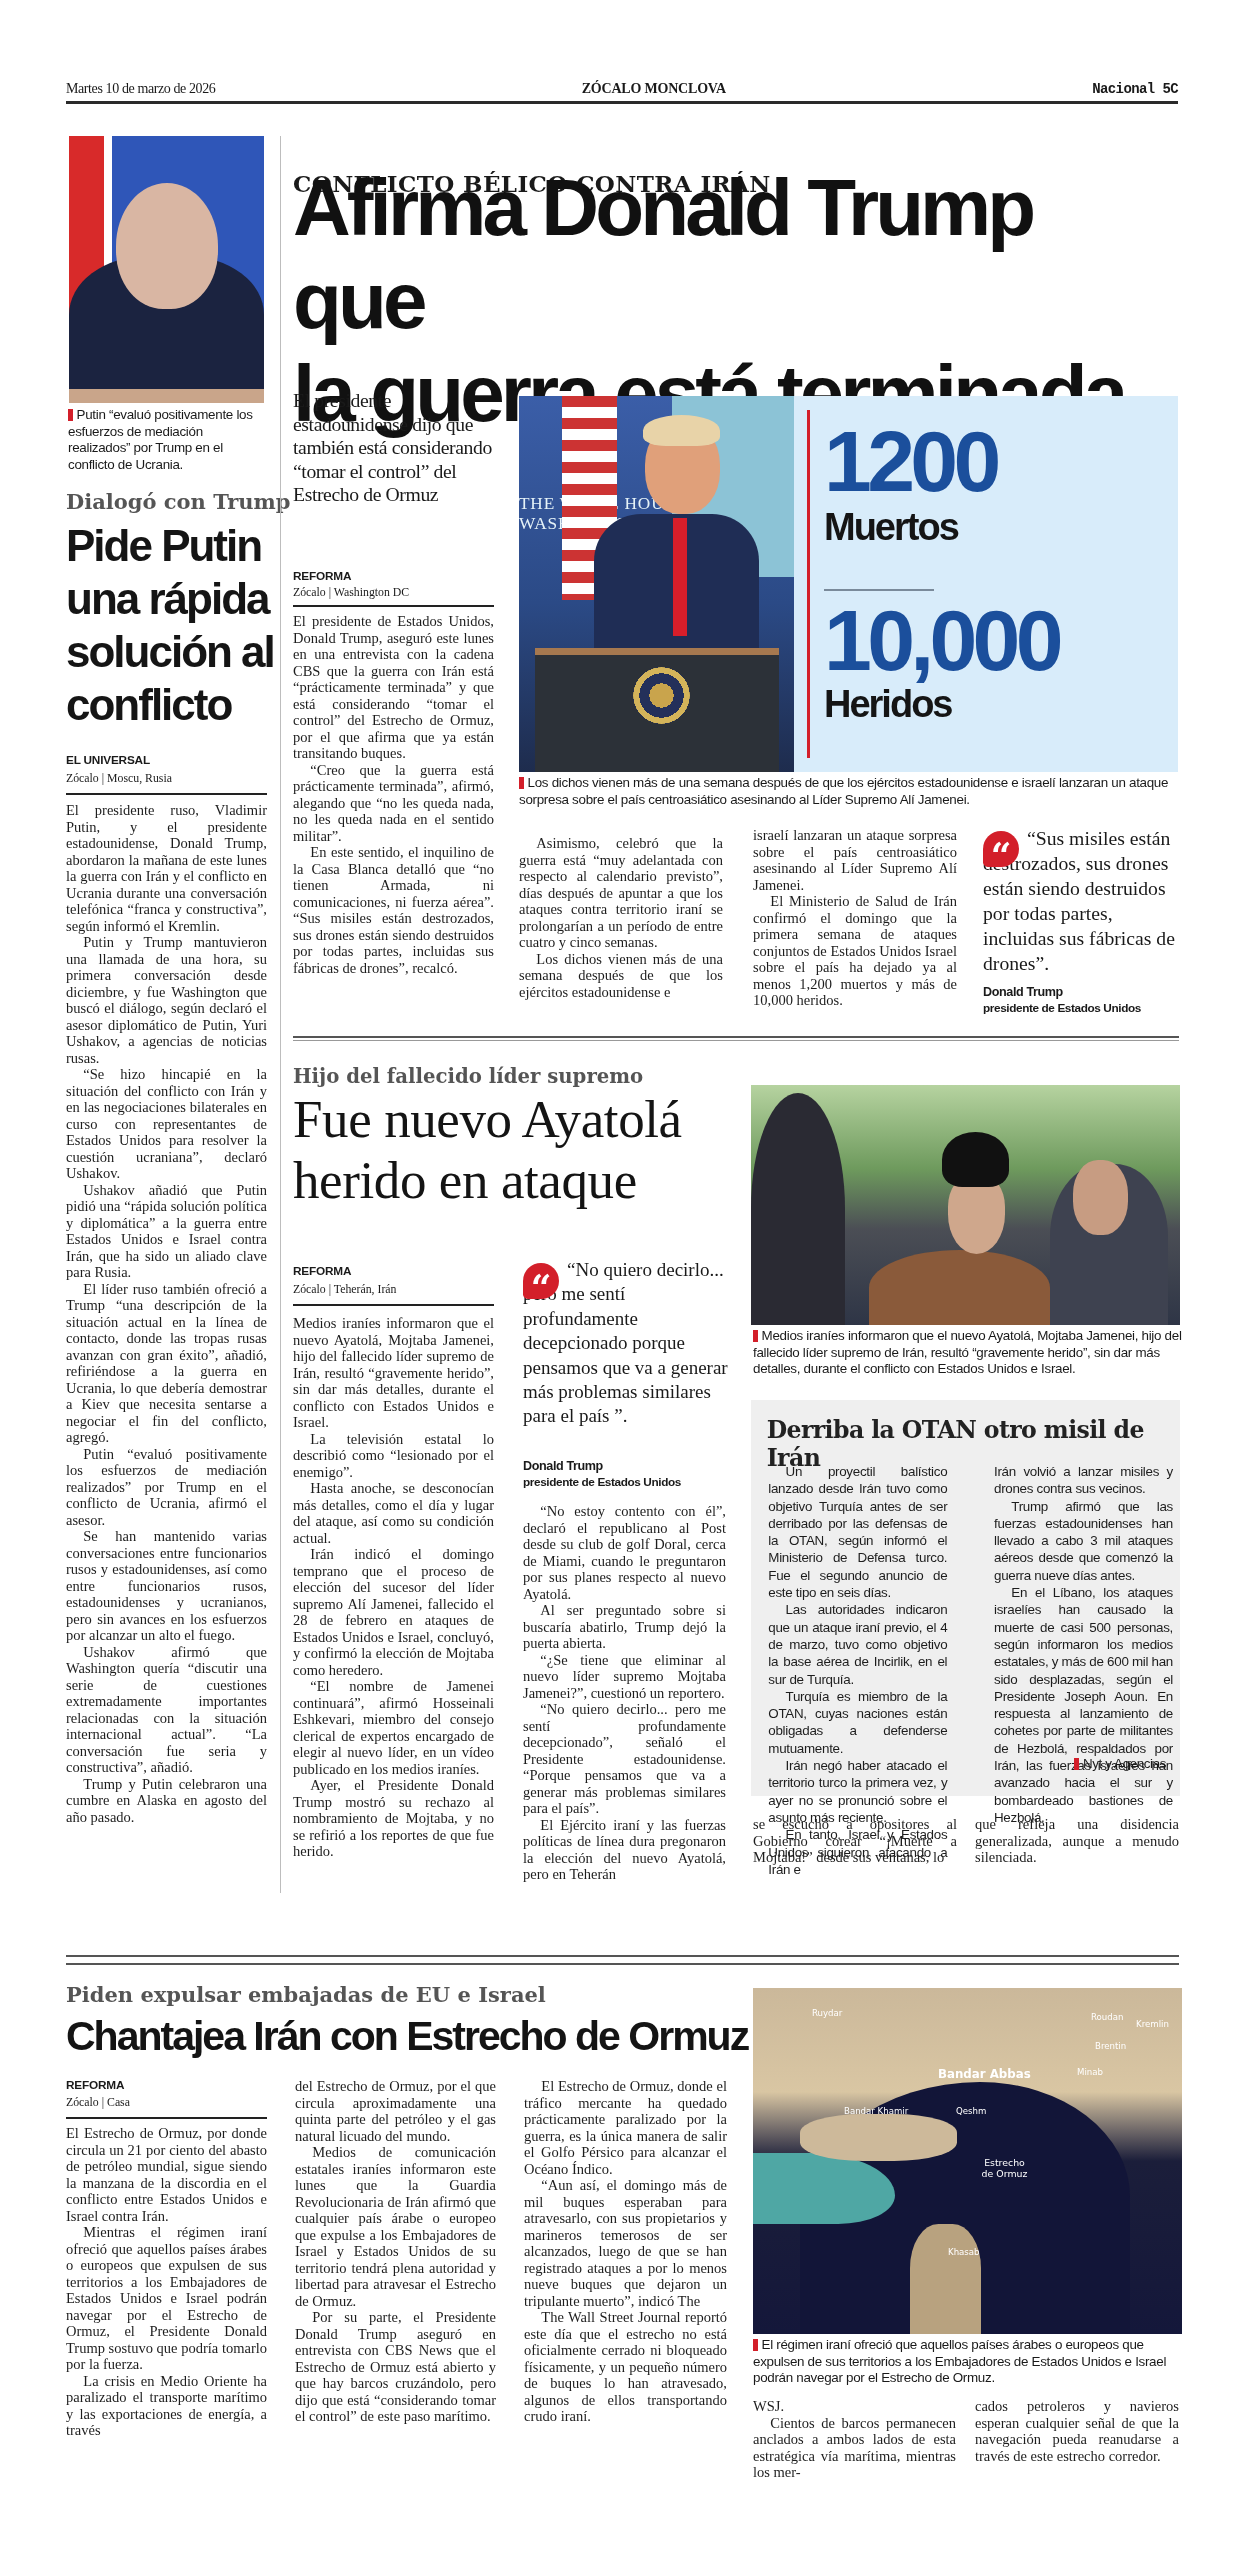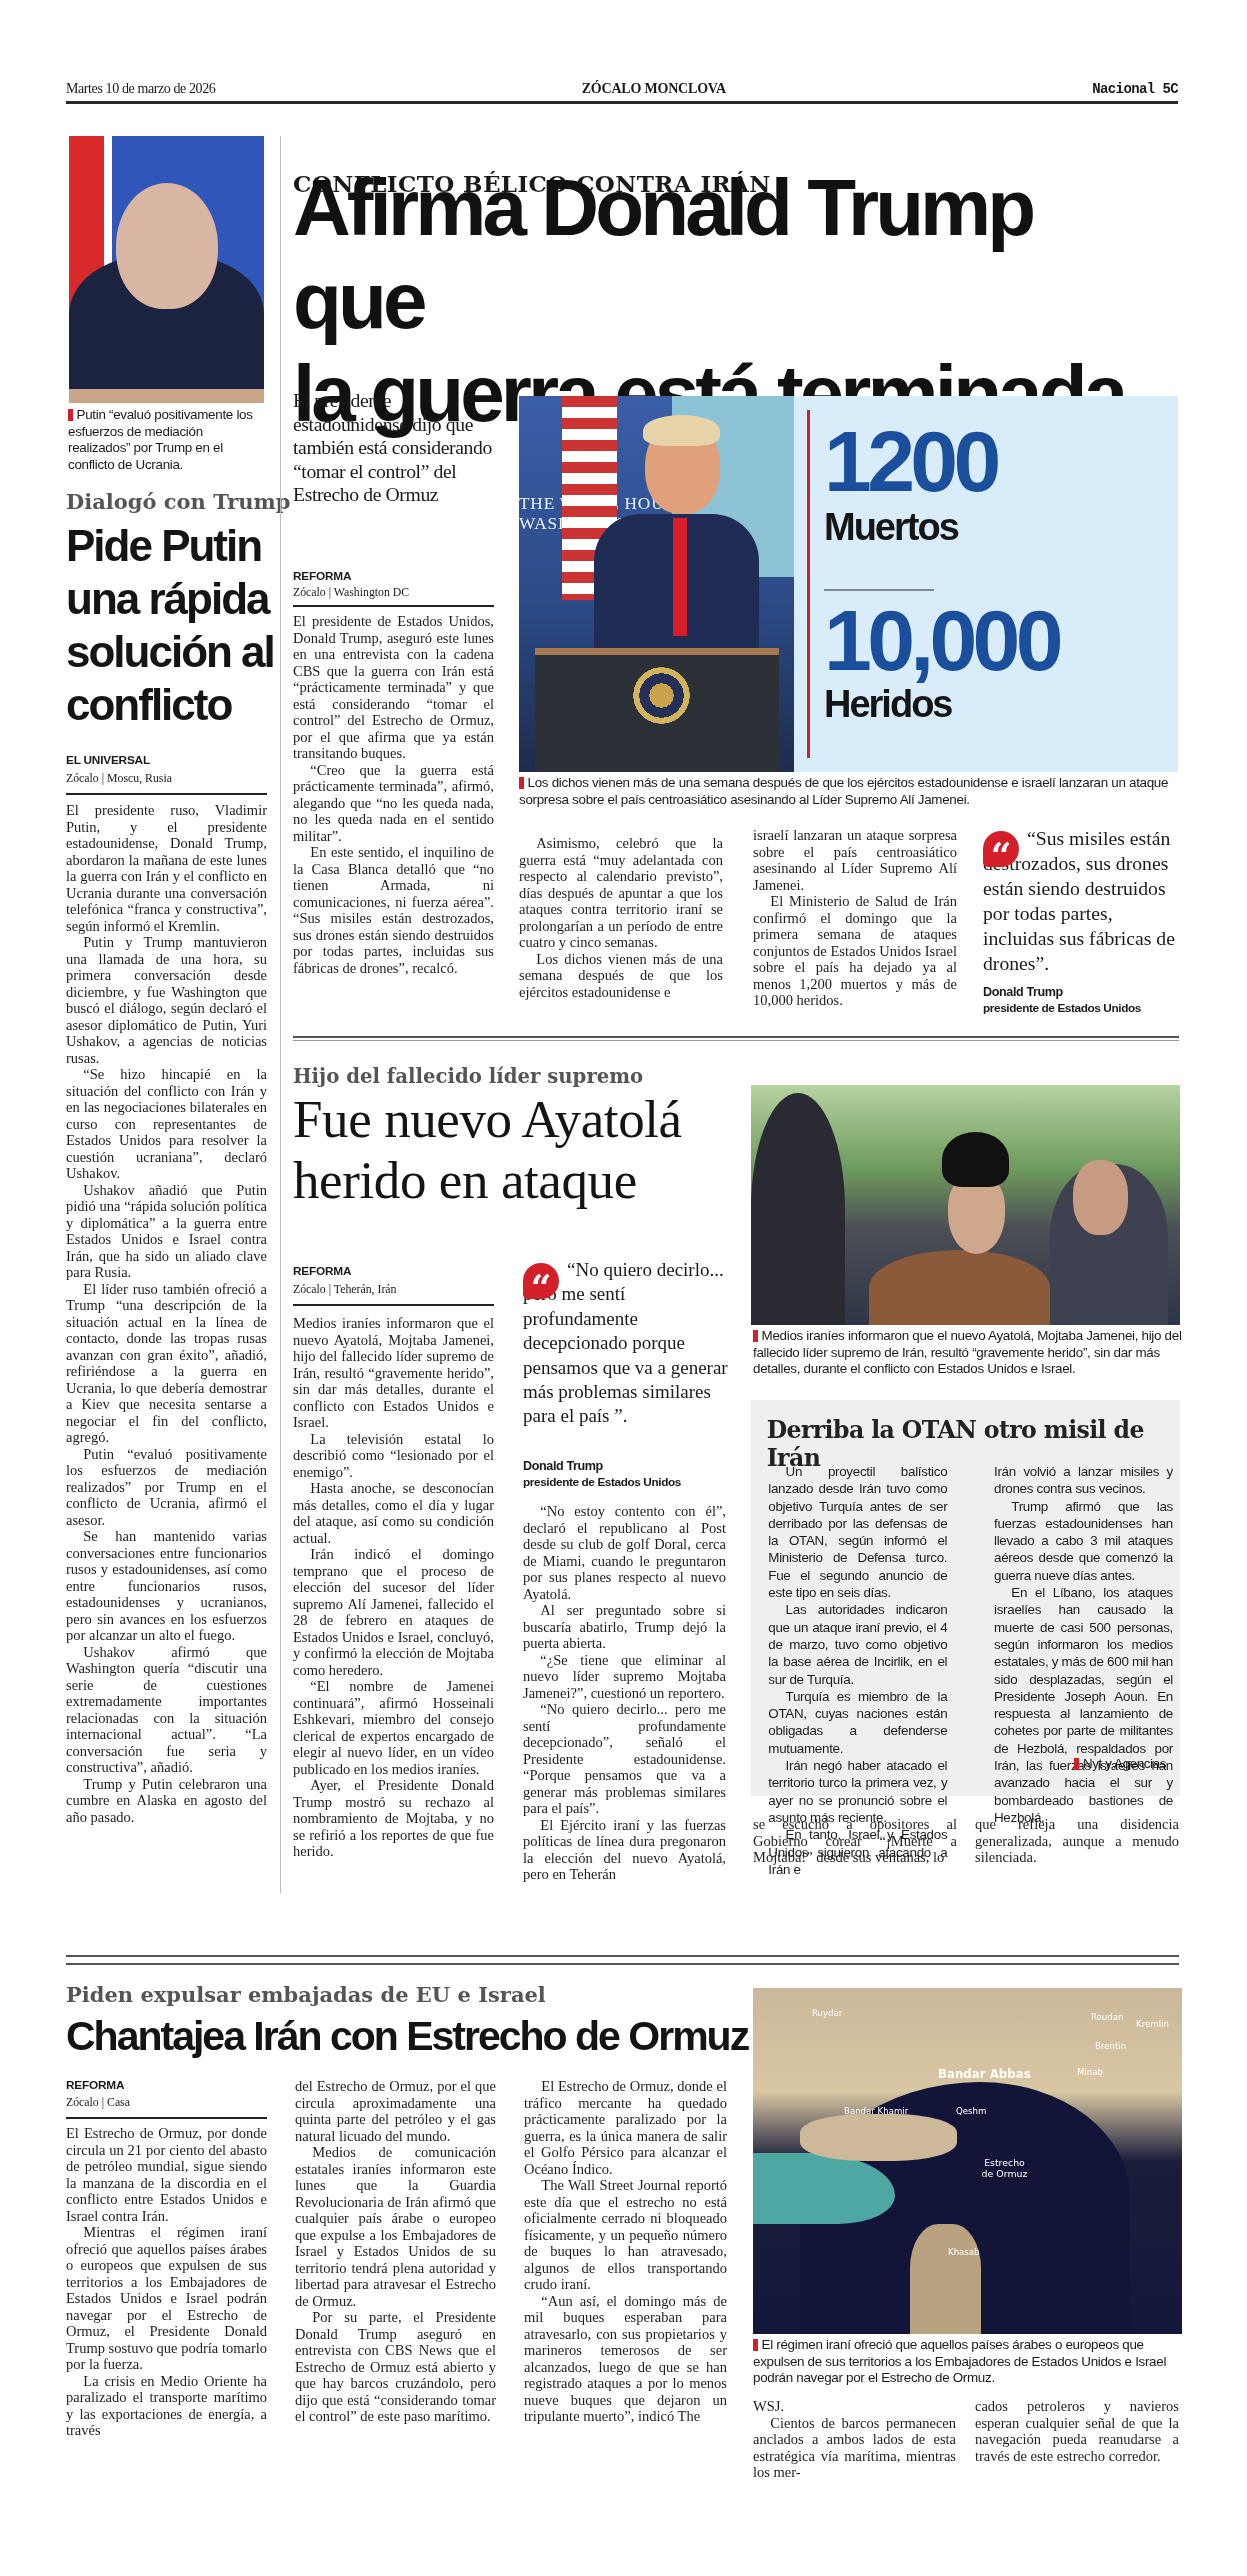--- a/index.html
+++ b/index.html
@@ -286,22 +286,22 @@
   <p>Mientras el régimen iraní ofreció que aquellos países árabes o europeos que expulsen de sus territorios a los Embajadores de Estados Unidos e Israel podrán navegar por el Estrecho de Ormuz, el Presidente Donald Trump sostuvo que podría tomarlo por la fuerza.</p>
   <p>La crisis en Medio Oriente ha paralizado el transporte marítimo y las exportaciones de energía, a través</p>
 </div>
 <div class="abs body-text" style="left:295px;top:2078px;width:201px;">
   <p class="first">del Estrecho de Ormuz, por el que circula aproximadamente una quinta parte del petróleo y el gas natural licuado del mundo.</p>
   <p>Medios de comunicación estatales iraníes informaron este lunes que la Guardia Revolucionaria de Irán afirmó que cualquier país árabe o europeo que expulse a los Embajadores de Israel y Estados Unidos de su territorio tendrá plena autoridad y libertad para atravesar el Estrecho de Ormuz.</p>
   <p>Por su parte, el Presidente Donald Trump aseguró en entrevista con CBS News que el Estrecho de Ormuz está abierto y que hay barcos cruzándolo, pero dijo que está “considerando tomar el control” de este paso marítimo.</p>
 </div>
 <div class="abs body-text" style="left:524px;top:2078px;width:203px;">
   <p>El Estrecho de Ormuz, donde el tráfico mercante ha quedado prácticamente paralizado por la guerra, es la única manera de salir el Golfo Pérsico para alcanzar el Océano Índico.</p>
+  <p>“Aun así, el domingo más de mil buques esperaban para atravesarlo, con sus propietarios y marineros temerosos de ser alcanzados, luego de que se han registrado ataques a por lo menos nueve buques que dejaron un tripulante muerto”, indicó The</p>
   <p>The Wall Street Journal reportó este día que el estrecho no está oficialmente cerrado ni bloqueado físicamente, y un pequeño número de buques lo han atravesado, algunos de ellos transportando crudo iraní.</p>
-  <p>“Aun así, el domingo más de mil buques esperaban para atravesarlo, con sus propietarios y marineros temerosos de ser alcanzados, luego de que se han registrado ataques a por lo menos nueve buques que dejaron un tripulante muerto”, indicó The</p>
 </div>
 
 <div class="abs photo map-photo">
   <div class="gulf"></div>
   <div class="shallow"></div>
   <div class="island"></div>
   <div class="peninsula"></div>
   <span class="label label-big" style="left:185px;top:79px;">Bandar Abbas</span>
   <span class="label" style="left:75px;top:118px;margin-left:16px;">Bandar Khamir</span>
   <span class="label" style="left:203px;top:118px;">Qeshm</span>

